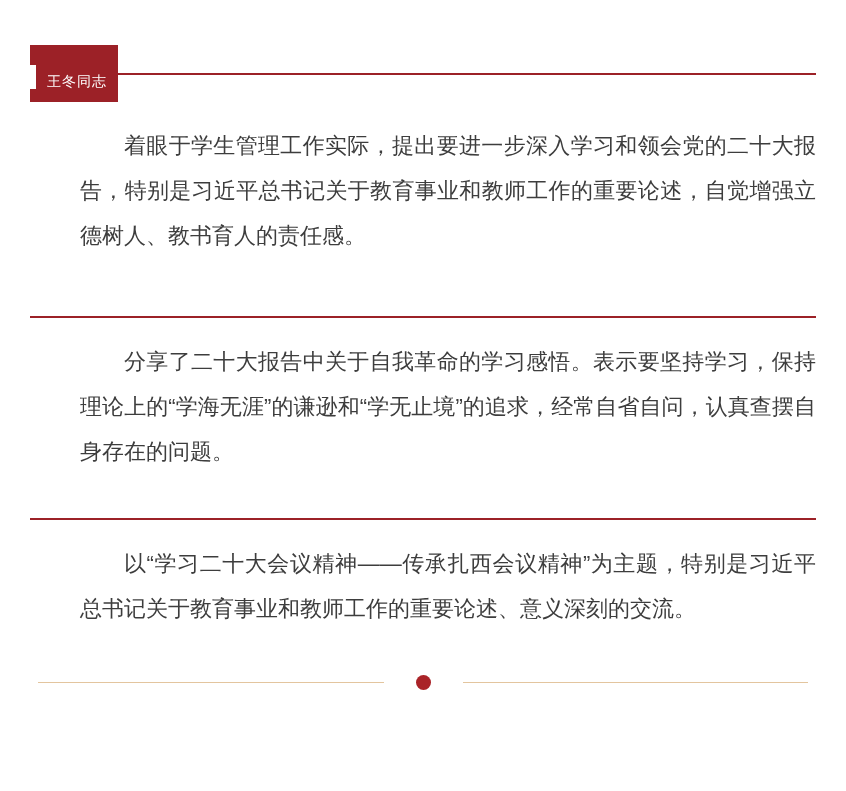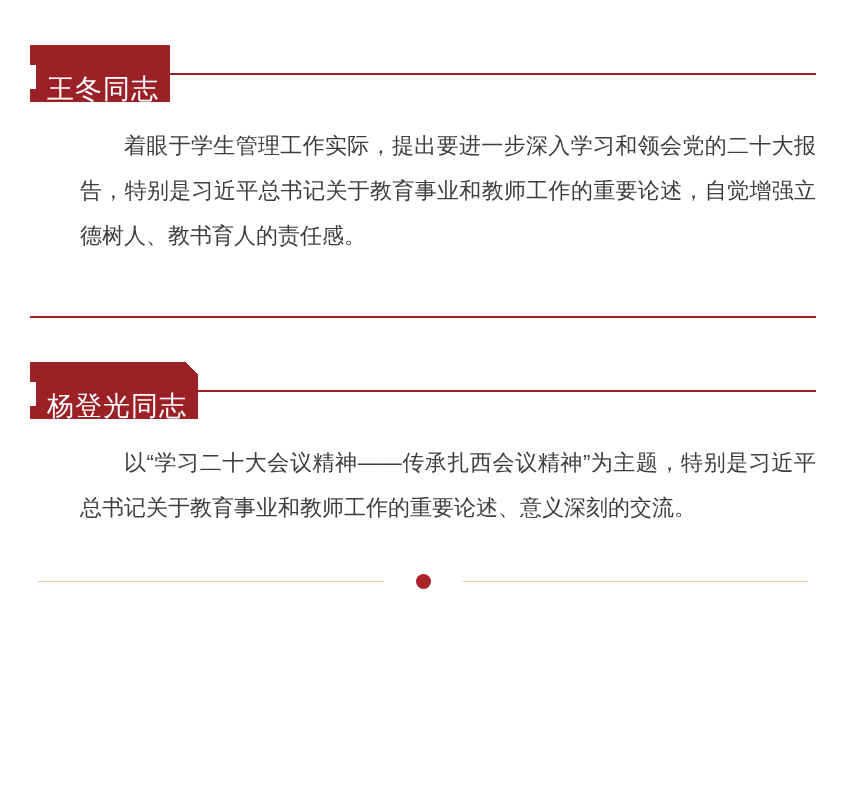--- a/index.html
+++ b/index.html
@@ -24,24 +24,24 @@
   .sec{margin-bottom:44px;}
   .badge-row{
     display:flex;
     align-items:center;
   }
   .badge{
     position:relative;
     margin-left:6px;
     height:57px;
     line-height:57px;
-    padding:16px 11px;
+    padding:8px 11px;
     background:var(--badge-red);
     color:var(--badge-text-color);
-    font-size:27px;
+    font-size:14px;
     letter-spacing:1px;
     white-space:nowrap;
     flex:0 0 auto;
   }
   
   .badge::before{
     content:"";position:absolute;left:-6px;top:0;
     width:6px;height:20px;background:var(--badge-red);
   }
   .badge::after{
@@ -101,27 +101,25 @@
       </div>
       <div class="badge-line"></div>
     </div>
     <p class="para">着眼于学生管理工作实际，提出要进一步深入学习和领会党的二十大报告，特别是习近平总书记关于教育事业和教师工作的重要论述，自觉增强立德树人、教书育人的责任感。</p>
   </section>
 
   <section class="sec line-high">
     <div class="badge-row">
       <div class="badge-line"></div>
     </div>
+    <p class="para">分享了二十大报告中关于自我革命的学习感悟。表示要坚持学习，保持理论上的“学海无涯”的谦逊和“学无止境”的追求，经常自省自问，认真查摆自身存在的问题。</p>
   </section>
 
   <section class="sec">
     <div class="badge-row">
-      <div class="badge bevel">
-        <span>杨登光同志</span>
-      </div>
       <div class="badge-line"></div>
     </div>
     <p class="para">以“学习二十大会议精神——传承扎西会议精神”为主题，特别是习近平总书记关于教育事业和教师工作的重要论述、意义深刻的交流。</p>
   </section>
 
   <div class="divider">
     <div class="seg"></div>
     <div class="dot"></div>
     <div class="seg"></div>
   </div>

